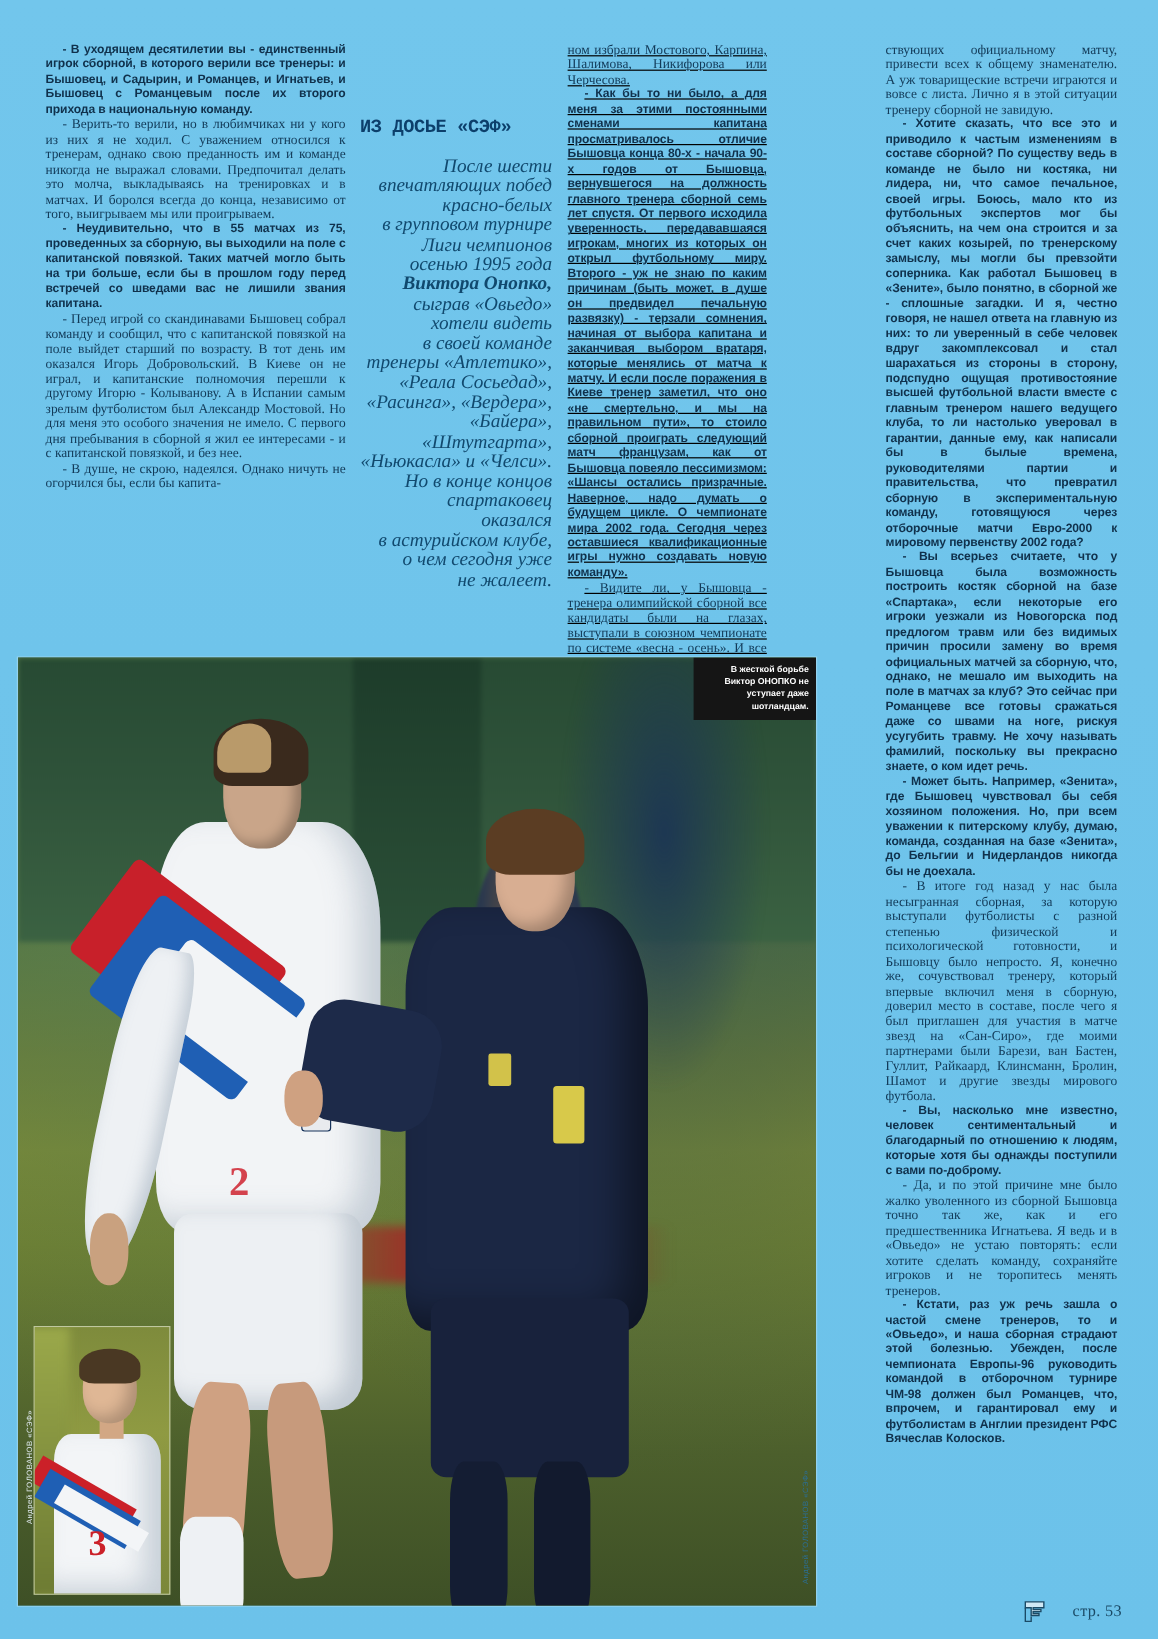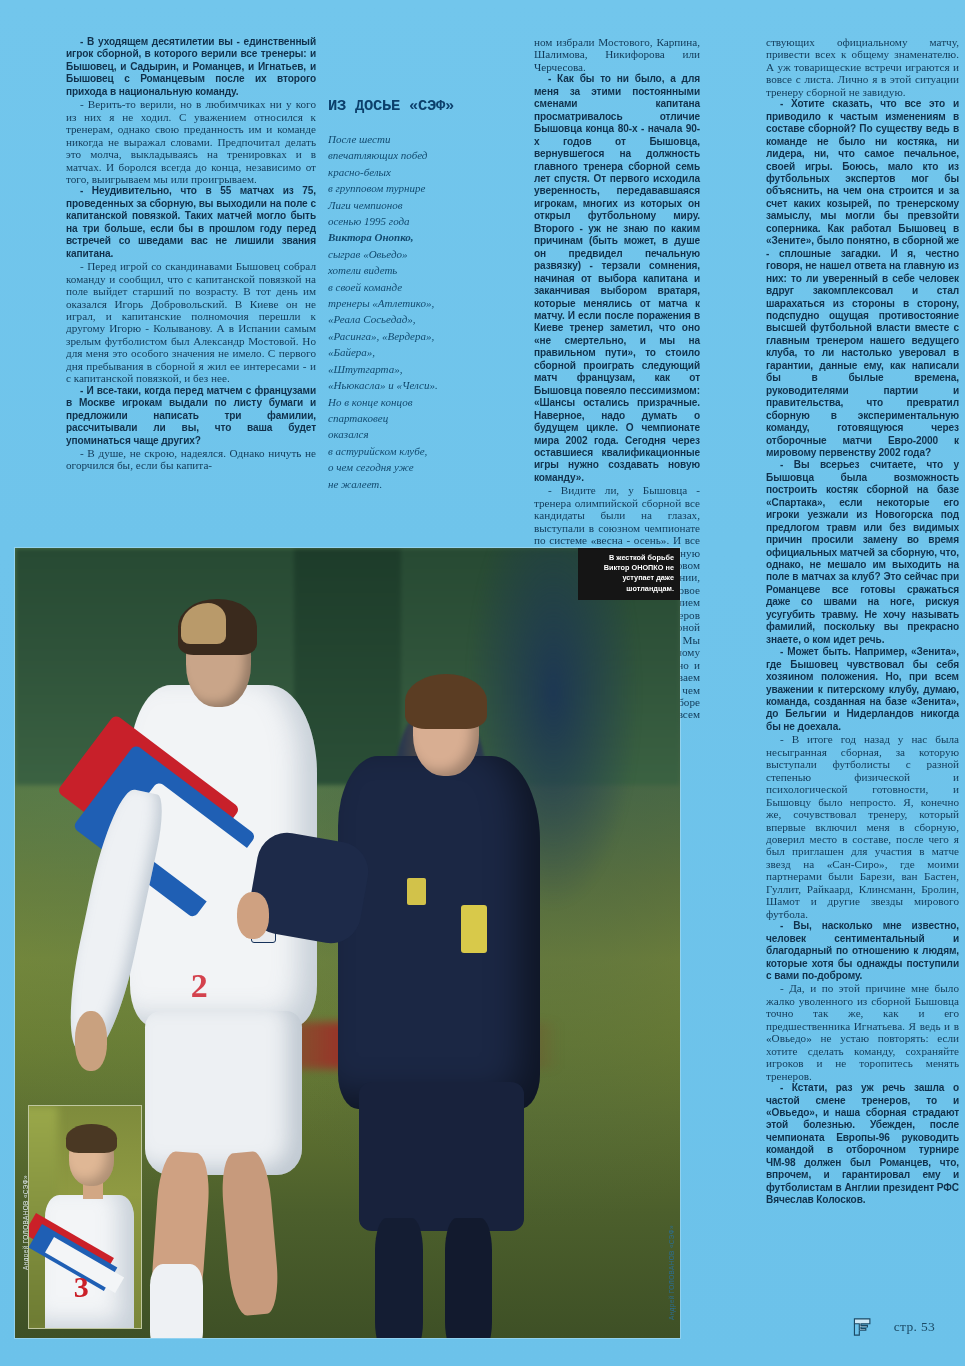--- a/index.html
+++ b/index.html
@@ -18,25 +18,24 @@
   .cols{
     position:absolute;
     left:38px;top:36px;
     width:893px;
     height:1300px;
   }
   .col{
     position:absolute;
     top:0;
     box-sizing:border-box;
-    margin-left:28px;
   }
   .col1{left:0px;width:250px;}
   .col2{left:262px;width:160px;}
-  .col3{left:468px;width:166px;}
+  .col3{left:435px;width:166px;text-decoration:underline;}
   .col5{left:700px;width:193px;}
 
   p{
     margin:0 0 0 0;
     text-indent:14px;
     text-align:justify;
     hyphens:auto;
   }
   .q{
     font-family:"Liberation Sans", sans-serif;
@@ -60,25 +59,25 @@
     font-size:15.5px;
     line-height:17px;
     color:#0c3f6b;
     letter-spacing:-0.3px;
     text-indent:0;
     text-transform:uppercase;
   }
   .dossier{
     font-family:"Liberation Serif", serif;
     font-style:italic;
-    font-size:11px;
+    font-size:16px;
     line-height:16.4px;
     color:#11496e;
     text-indent:0;
-    text-align:left;
+    text-align:right;
   }
   .dossier b{font-weight:bold;}
   .sechead{
     font-family:"Liberation Sans", sans-serif;
     font-weight:bold;
     font-size:15.2px;
     line-height:17.5px;
     color:#0d4270;
     text-indent:0;
     text-transform:uppercase;
@@ -326,42 +325,41 @@
   }
   .inset .num{
     position:absolute;left:40%;top:74%;
     font-family:"Liberation Serif",serif;font-weight:bold;
     font-size:30px;color:#cb2028;
   }
 
   
   .footer{
     position:absolute;
-    right:30px;bottom:28px;
+    right:30px;bottom:12px;
     display:flex;align-items:center;gap:16px;
   }
   .hand-icon{width:26px;height:22px;display:block;}
   .pageno{
     font-family:"Liberation Serif", serif;
     font-size:13.5px;color:#1b4a66;letter-spacing:.3px;
   }
 </style>
 </head>
 <body>
 
 <div class="page">
 
   <div class="cols">
 
     <div class="col col1">
       <p class="q">- В уходящем десятилетии вы - единственный игрок сборной, в которого верили все тренеры: и Бышовец, и Садырин, и Романцев, и Игнатьев, и Бышовец с Романцевым после их второго прихода в национальную команду.</p>
       <p class="a">- Верить-то верили, но в любимчиках ни у кого из них я не ходил. С уважением относился к тренерам, однако свою преданность им и команде никогда не выражал словами. Предпочитал делать это молча, выкладываясь на тренировках и в матчах. И боролся всегда до конца, независимо от того, выигрываем мы или проигрываем.</p>
       <p class="q">- Неудивительно, что в 55 матчах из 75, проведенных за сборную, вы выходили на поле с капитанской повязкой. Таких матчей могло быть на три больше, если бы в прошлом году перед встречей со шведами вас не лишили звания капитана.</p>
       <p class="a">- Перед игрой со скандинавами Бышовец собрал команду и сообщил, что с капитанской повязкой на поле выйдет старший по возрасту. В тот день им оказался Игорь Добровольский. В Киеве он не играл, и капитанские полномочия перешли к другому Игорю - Колыванову. А в Испании самым зрелым футболистом был Александр Мостовой. Но для меня это особого значения не имело. С первого дня пребывания в сборной я жил ее интересами - и с капитанской повязкой, и без нее.</p>
-      <p class="q">- И все-таки, когда перед матчем с французами в Москве игрокам выдали по листу бумаги и предложили написать три фамилии, рассчитывали ли вы, что ваша будет упоминаться чаще других?</p>
       <p class="a">- В душе, не скрою, надеялся. Однако ничуть не огорчился бы, если бы капита-</p>
     </div>
 
     <div class="col col2" style="top:62px;">
       <p class="h2">ИЗ ДОСЬЕ «СЭФ»</p>
       <p class="dossier" style="margin-top:16px;">
         <span>После шести</span><br>
         <span>впечатляющих побед</span><br>
         <span>красно-белых</span><br>
         <span>в групповом турнире</span><br>

